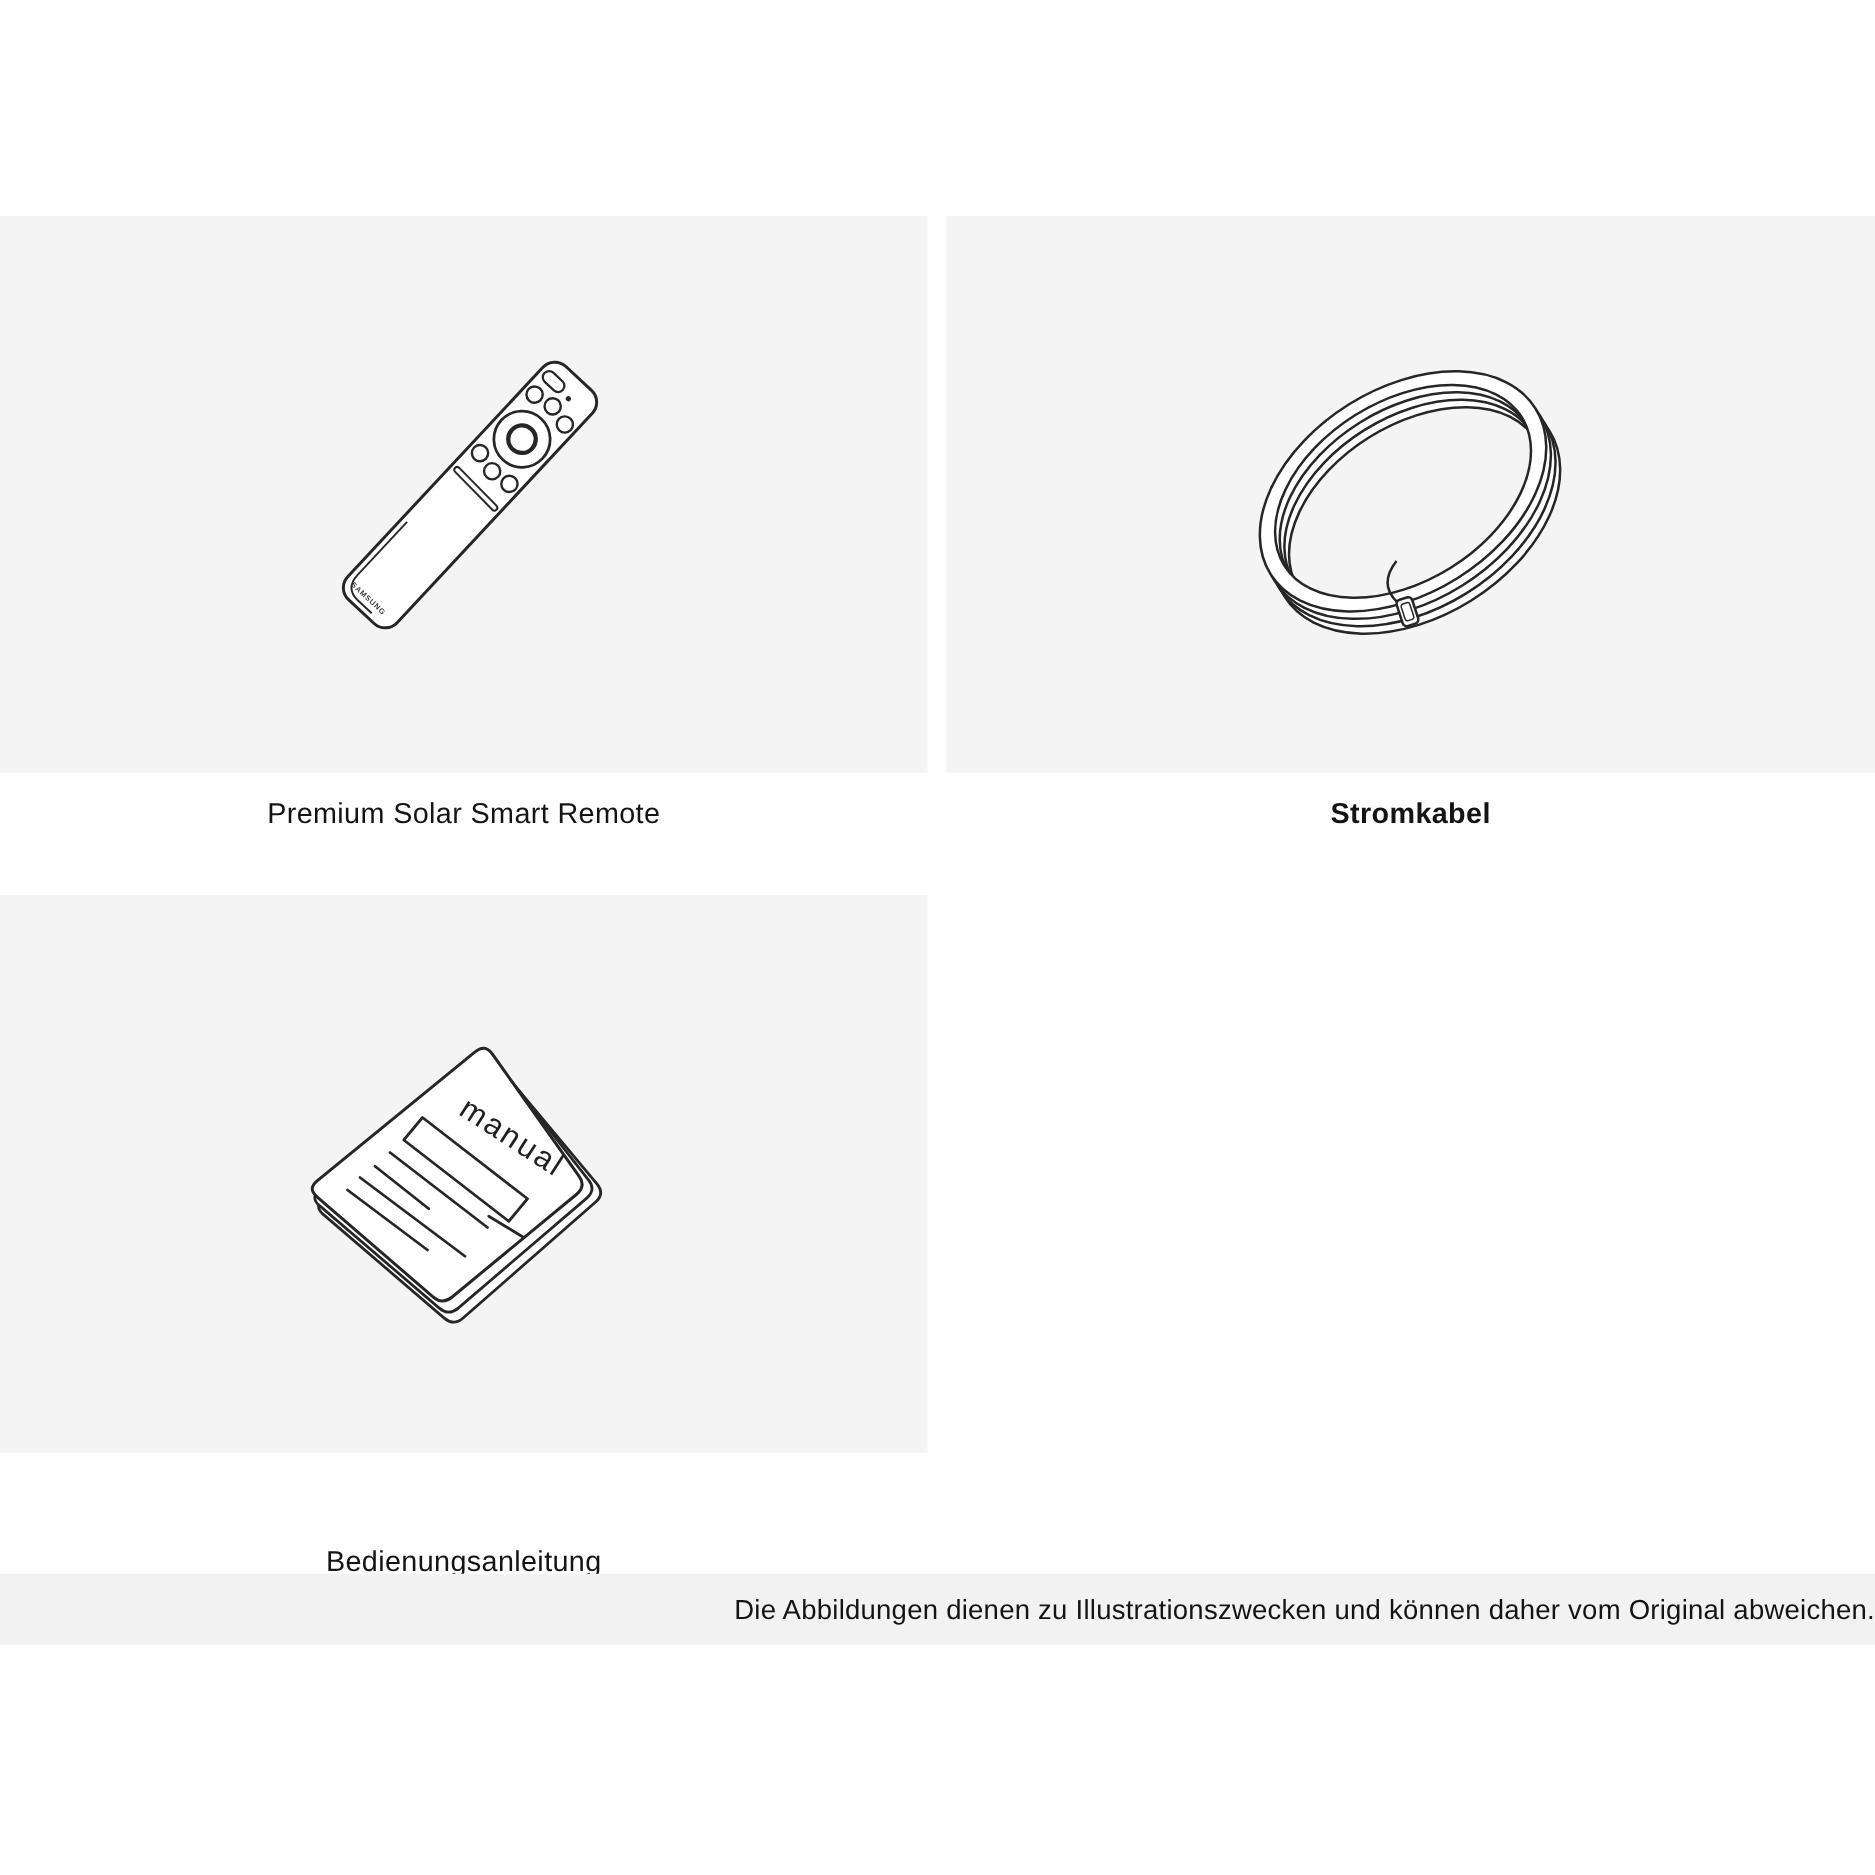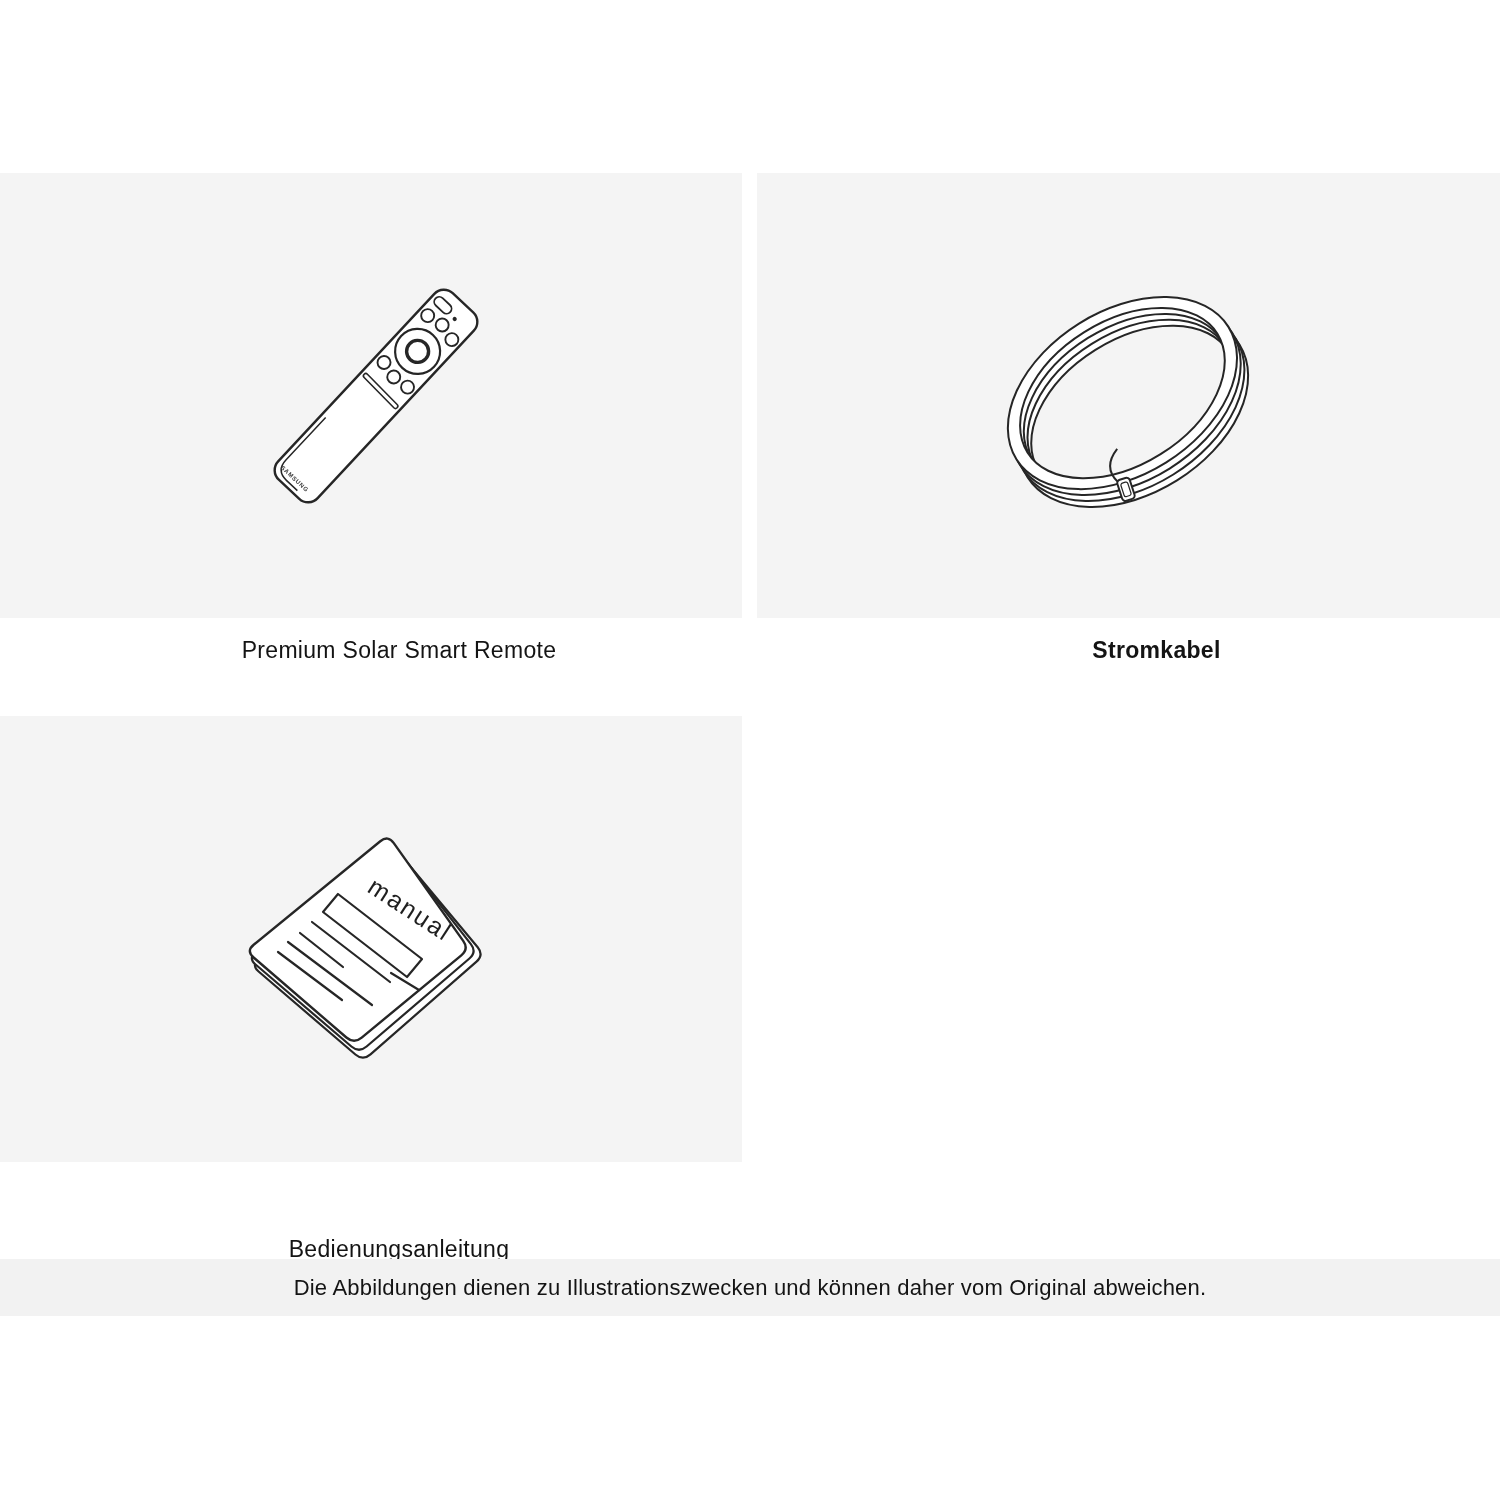--- a/index.html
+++ b/index.html
@@ -19,33 +19,32 @@
   #tile-cable  { left: 757px; top: 173px; width: 743px; height: 445px; }
   #tile-manual { left: 0px;   top: 716px; width: 742px; height: 446px; }
   .caption {
     position: absolute;
     text-align: center;
     font-size: 23px;
     line-height: 26px;
     font-weight: 400;
     letter-spacing: 0.3px;
     color: #141414;
-    padding-left: 28px;
   }
   #caption-remote { left: 0px;   top: 637px;  width: 742px; }
   #caption-cable  { left: 757px; top: 637px;  width: 743px; font-weight: bold; }
   #caption-manual { left: 0px;   top: 1236px; width: 742px; }
   .disclaimer-band {
     position: absolute;
     left: 0; top: 1259px;
     width: 1500px; height: 57px;
     background: #f2f2f2;
     display: flex;
     align-items: center;
-    justify-content: center;
+    justify-content: flex-end;
   }
   .disclaimer-text {
     font-size: 22px;
     letter-spacing: 0.2px;
     color: #141414;
   }
 </style>
 </head>
 <body>
 

